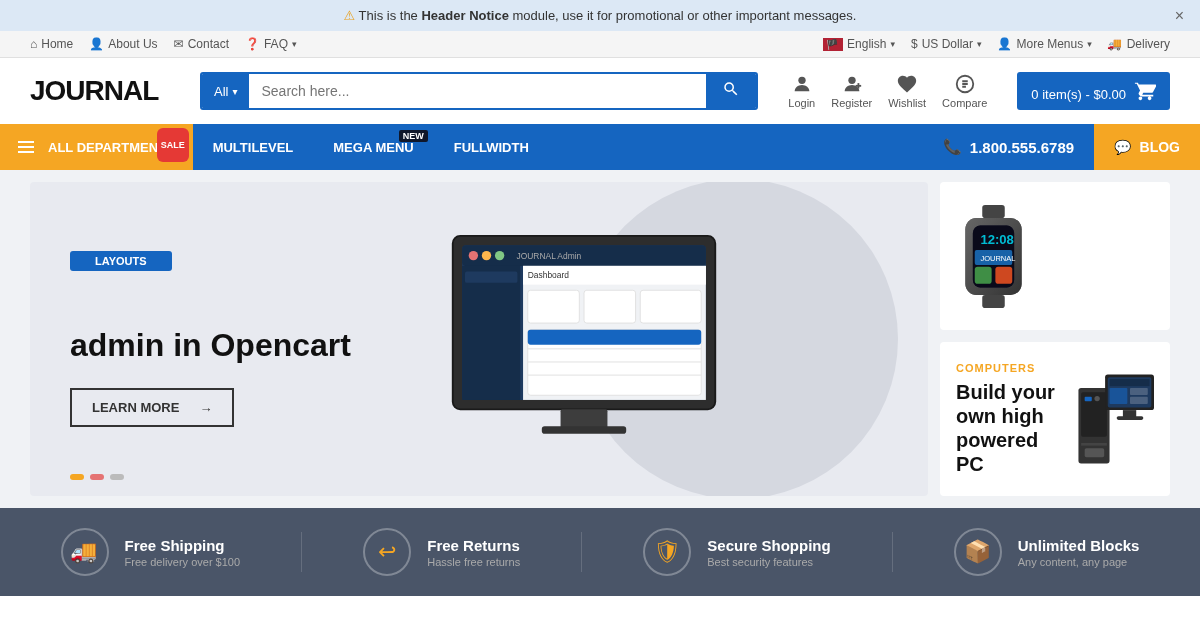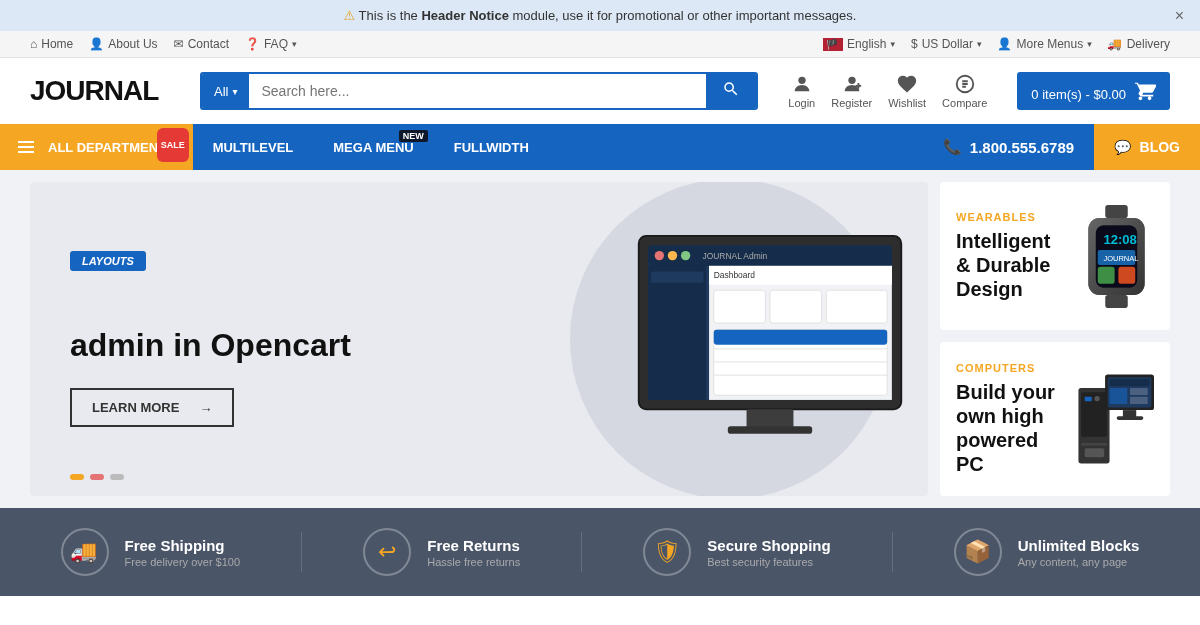--- a/index.html
+++ b/index.html
@@ -244,26 +244,25 @@
     .hero-content {
       padding: 40px;
       z-index: 2;
       position: relative;
     }
     .layouts-badge {
       background: #1565c0;
       color: #fff;
       font-size: 11px;
       font-weight: bold;
-      padding: 4px 12px;
+      padding: 4px 25px;
       border-radius: 3px;
       display: inline-block;
       margin-bottom: 16px;
       text-transform: uppercase;
-      font-style: italic;
     }
     .hero-title {
       font-size: 32px;
       font-weight: 900;
       color: #111;
       line-height: 1.2;
       margin-bottom: 24px;
     }
     .learn-more-btn {
       border: 2px solid #333;
@@ -272,27 +271,27 @@
       padding: 10px 20px;
       font-size: 13px;
       cursor: pointer;
       display: flex;
       align-items: center;
       gap: 20px;
       font-weight: 600;
     }
     .hero-image-area {
       position: absolute;
-      right: 8px;
+      right: 0;
       top: 0;
       bottom: 0;
       width: 55%;
       display: flex;
       align-items: center;
-      justify-content: flex-end;
+      justify-content: flex-start;
     }
     .hero-circle {
       width: 320px;
       height: 320px;
       background: #d5d8e0;
       border-radius: 50%;
       position: absolute;
       right: 30px;
       top: 50%;
       transform: translateY(-50%);
@@ -622,28 +621,20 @@
     <div class="slider-dots">
       <div class="dot active"></div>
       <div class="dot active2"></div>
       <div class="dot"></div>
     </div>
   </div>
 
   <div class="side-banners">
 
     <div class="side-banner">
-      <div class="side-banner-text">
-        <div class="side-banner-category">WEARABLES</div>
-        <div class="side-banner-title">
-          <span>Intelligent</span><br>
-          <span>&amp; Durable</span><br>
-          <span>Design</span>
-        </div>
-      </div>
 
       <svg viewBox="0 0 80 110" width="75" height="105">
         <rect x="28" y="0" width="24" height="14" rx="3" fill="#444"></rect>
         <rect x="10" y="14" width="60" height="82" rx="12" fill="#555"></rect>
         <rect x="10" y="14" width="60" height="82" rx="12" fill="url(#watchGrad)"></rect>
         <defs>
             <linearGradient id="watchGrad" x1="0" y1="0" x2="1" y2="1">
               <stop offset="0%" stop-color="#666"></stop>
               <stop offset="100%" stop-color="#333"></stop>
             </linearGradient>

